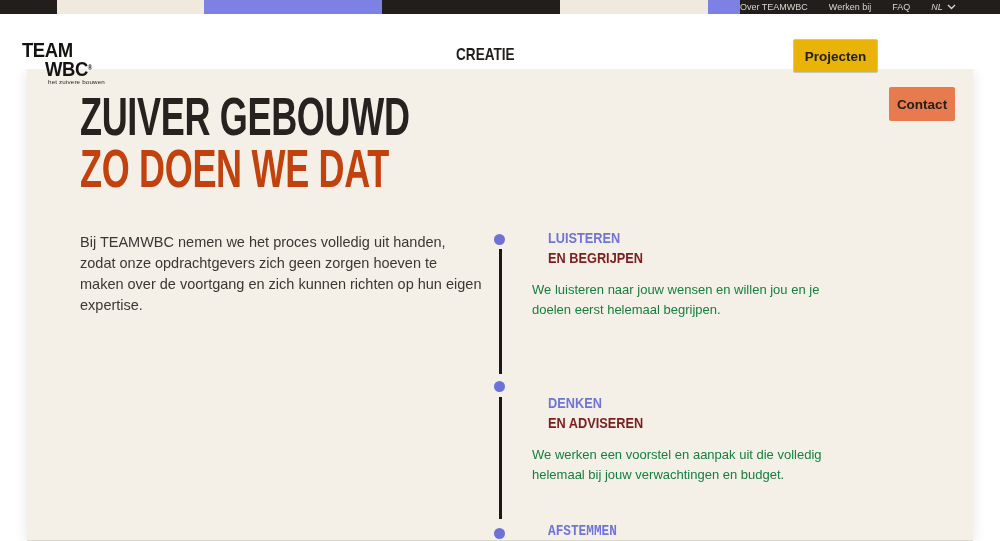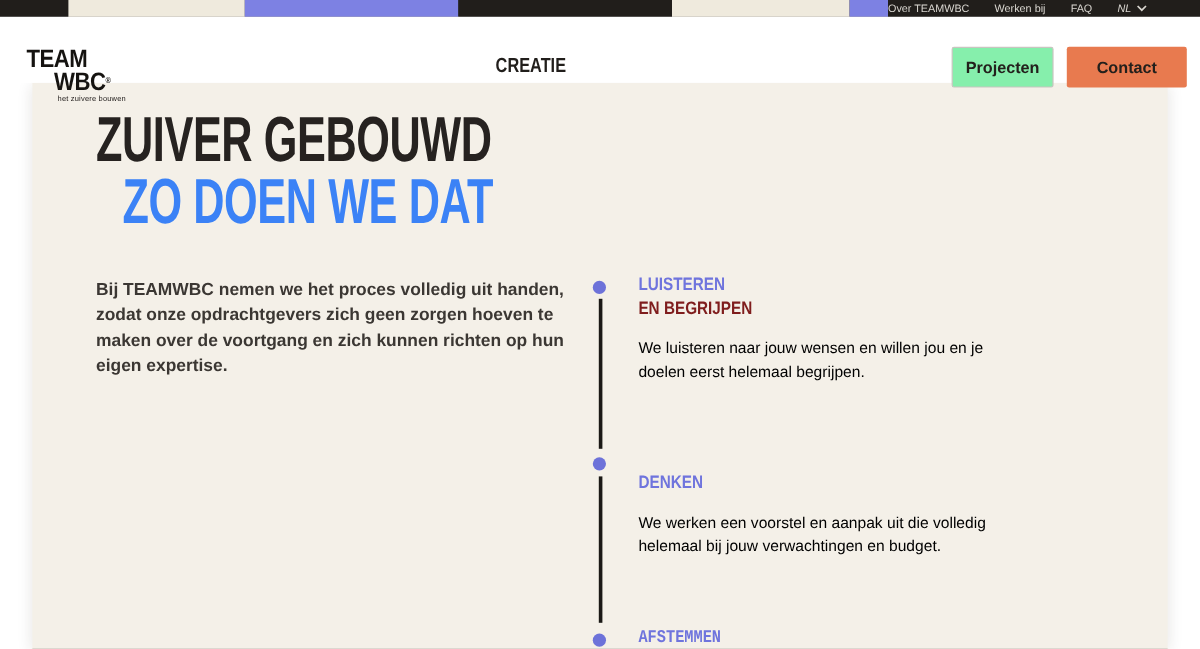--- a/index.html
+++ b/index.html
@@ -54,79 +54,79 @@
   .logo-reg { font-size: 7px; vertical-align: top; position: relative; top: -1px; }
   .logo-tagline {
     display: block; margin-left: 26px; margin-top: 1px;
     font-size: 8px; transform: scale(0.78); transform-origin: left top;
     color: #262220; white-space: nowrap; letter-spacing: 0.2px;
   }
 
   .nav-item {
     position: absolute; top: 31px;
     font-size: 17px; font-weight: bold; color: #211e1b;
-    cursor: pointer; white-space: nowrap;
+    cursor: pointer; white-space: nowrap; margin-left: 43px;
   }
   .nav-item .inner { display: inline-block; transform: scaleX(0.8); transform-origin: left top; letter-spacing: 0px; }
   .nav-creatie { left: 413px; }
   .nav-transformatie { left: 484px; }
 
   .btn {
     position: absolute; top: 25px; height: 34px;
     display: flex; align-items: center; justify-content: center;
     font-size: 13.5px; font-weight: bold; color: #23201c;
     border-radius: 2px; cursor: pointer; border: none;
     font-family: "Liberation Sans", sans-serif;
   }
-  .btn-projects { left: 793px; width: 85px; background: #86efac; border: 1px solid #c8c5c0; }
-  .btn-contact  { left: 889px; width: 100px; background: #e87a4f; }
+  .btn-projects { left: 793px; width: 85px; background: #eab308; border: 1px solid #c8c5c0; }
+  .btn-contact  { left: 889px; width: 66px; background: #e87a4f; margin-top: 48px; }
 
   
   .main-panel {
     position: absolute; top: 69px; left: 27px; width: 946px; height: 472px;
     background: #f4f0e8;
     box-shadow: 0 2px 12px rgba(40,35,25,0.12);
   }
   .bottom-line { position: absolute; left: 27px; right: 27px; bottom: 0; height: 1px; background: #dcd8d0; }
 
   
   .hero-title { position: absolute; left: 80px; white-space: nowrap; }
   .hero-title .inner {
     display: inline-block; transform: scaleX(0.68); transform-origin: left top;
     font-weight: bold; font-size: 53px; line-height: 53px; letter-spacing: -0.5px;
   }
   .hero-line1 { top: 168px; color: #262220; }
-  .hero-line2 { top: 211px; color: #3b82f6; margin-left: 22px; }
+  .hero-line2 { top: 211px; color: #c2410c; }
 
   .hero-intro {
     position: absolute; left: 80px; top: 301px; width: 402px;
-    font-size: 14.5px; line-height: 21px; color: #3b3733; font-weight: bold;
+    font-size: 14.5px; line-height: 21px; color: #3b3733;
   }
 
   
   .tl-dot {
     position: absolute; left: 494px; width: 11px; height: 11px;
     border-radius: 50%; background: #6d72d9;
   }
   .tl-dot-1 { top: 304px; }
   .tl-dot-2 { top: 451px; }
   .tl-dot-3 { top: 597px; }
   .tl-seg { position: absolute; left: 499px; width: 2.5px; background: #1b1916; }
   .tl-seg-1 { top: 319px; height: 125px; }
   .tl-seg-2 { top: 467px; height: 122px; }
 
   .tl-step { position: absolute; left: 532px; width: 320px; }
   .tl-step-1 { top: 298px; }
   .tl-step-2 { top: 445px; }
   .tl-step-3 { top: 592px; font-family: Liberation Mono, monospace; }
-  .tl-title { font-size: 15px; font-weight: bold; line-height: 19.5px; white-space: nowrap; }
+  .tl-title { font-size: 15px; font-weight: bold; line-height: 19.5px; white-space: nowrap; margin-left: 16px; }
   .tl-title .inner { display: inline-block; transform: scaleX(0.85); transform-origin: left top; letter-spacing: 0; }
   .tl-title-1 { color: #6f74dd; }
   .tl-title-2 { color: #7f1d1d; }
-  .tl-body { margin-top: 13px; font-size: 13px; line-height: 19.5px; color: #000000; width: 310px; }
+  .tl-body { margin-top: 13px; font-size: 13px; line-height: 19.5px; color: #15803d; width: 310px; }
 
   
   .tl-dot-1 { top: 234px; } .tl-dot-2 { top: 381px; } .tl-dot-3 { top: 528px; }
   .tl-seg-1 { top: 249px; } .tl-seg-2 { top: 397px; }
   .tl-step-1 { top: 228px; } .tl-step-2 { top: 393px; } .tl-step-3 { top: 522px; }
   .hero-line1 { top: 90px; } .hero-line2 { top: 142px; }
   .hero-intro { top: 232px; }
 </style>
 </head>
 <body>
@@ -187,20 +187,21 @@
   <div class="tl-dot tl-dot-3"></div>
 
   <div class="tl-step tl-step-1">
     <div class="tl-title tl-title-1"><span class="inner">LUISTEREN</span></div>
     <div class="tl-title tl-title-2"><span class="inner">EN BEGRIJPEN</span></div>
     <div class="tl-body">We luisteren naar jouw wensen en willen jou en je doelen eerst helemaal begrijpen.</div>
   </div>
 
   <div class="tl-step tl-step-2">
     <div class="tl-title tl-title-1"><span class="inner">DENKEN</span></div>
+    <div class="tl-title tl-title-2"><span class="inner">EN ADVISEREN</span></div>
     <div class="tl-body">We werken een voorstel en aanpak uit die volledig helemaal bij jouw verwachtingen en budget.</div>
   </div>
 
   <div class="tl-step tl-step-3">
     <div class="tl-title tl-title-1"><span class="inner">AFSTEMMEN</span></div>
   </div>
 
   <div class="bottom-line"></div>
 
 </div>

